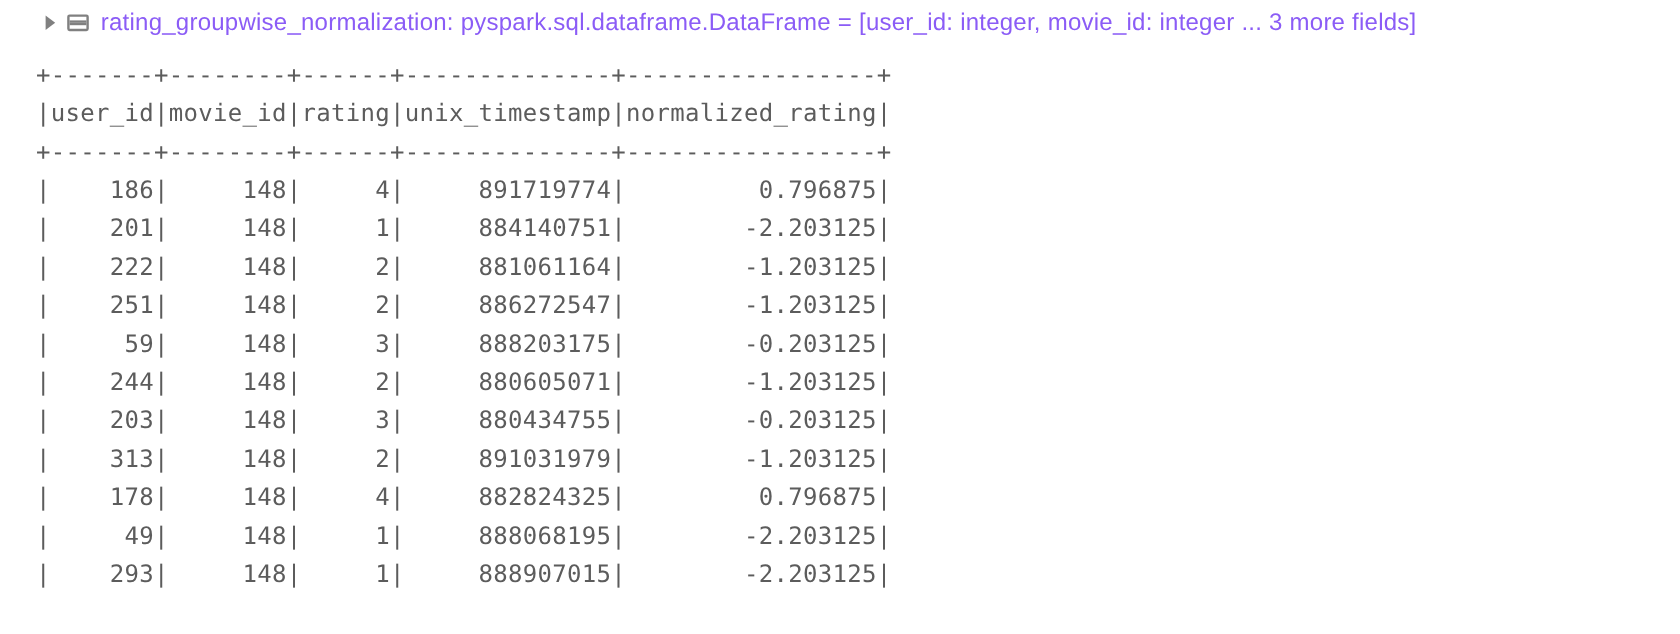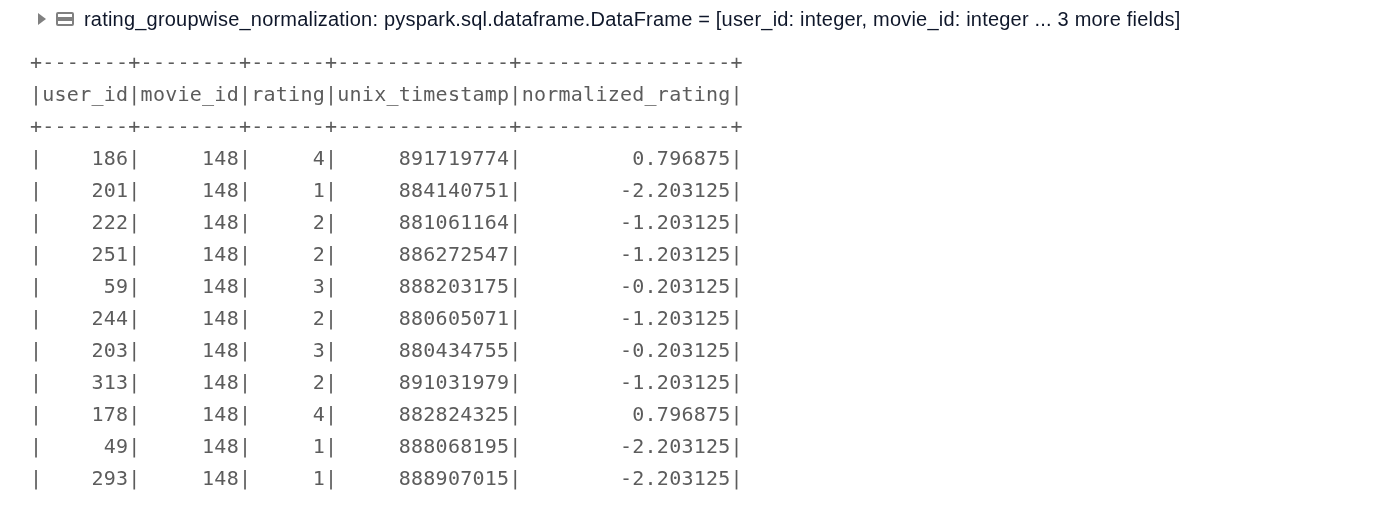--- a/index.html
+++ b/index.html
@@ -13,21 +13,21 @@
   .container {
     padding: 0 0 10px 30px;
     box-sizing: border-box;
   }
 
   
   .schema-line {
     display: flex;
     align-items: center;
     gap: 10px;
-    color: #0f172a;
+    color: #8b5cf6;
     font-size: 20px;
     line-height: 30px;
     padding: 4px 0 6px 8px;
     letter-spacing: 0.2px;
   }
   .tri {
     width: 0;
     height: 0;
     border-top: 6px solid transparent;
     border-bottom: 6px solid transparent;

